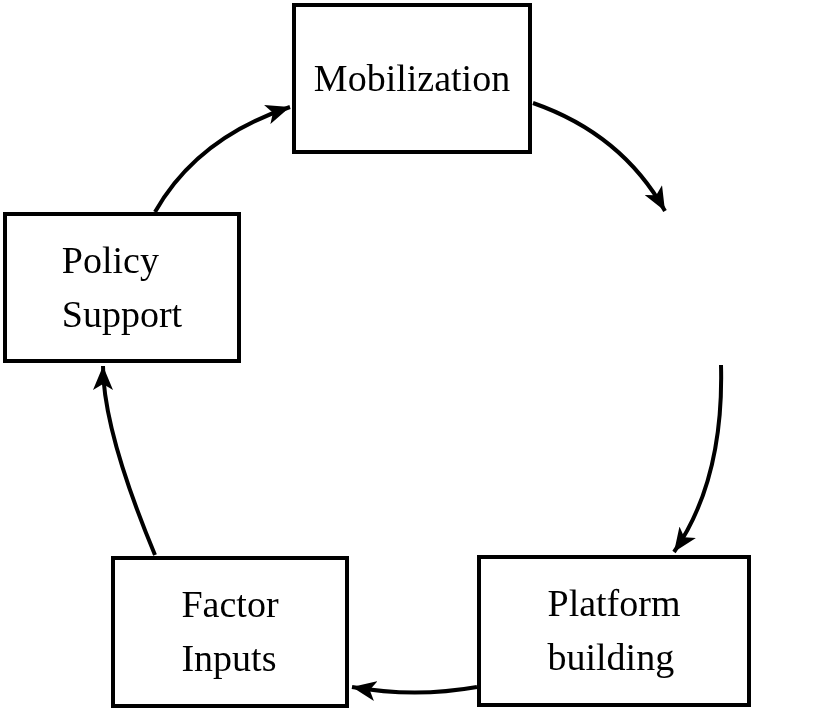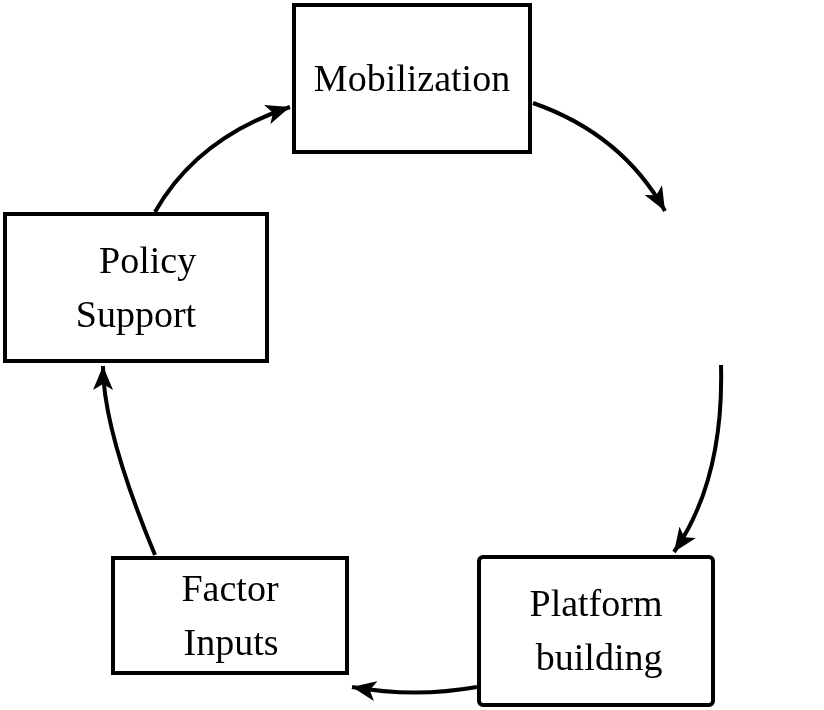--- a/index.html
+++ b/index.html
@@ -28,31 +28,31 @@
     stroke-width: 4;
   }
   .node {
     position: absolute;
     box-sizing: border-box;
     border: 4px solid #000000;
     background: #ffffff;
     display: flex;
     align-items: center;
     justify-content: center;
-    text-align: right;
+    text-align: left;
     font-size: 38px;
     line-height: 1.42;
     color: #000000;
     white-space: pre-line;
   }
   .node-mobilization { left: 292px; top: 3px;   width: 240px; height: 151px; }
   .node-consultation { left: 583px; top: 213px; width: 238px; height: 151px; }
-  .node-platform     { left: 477px; top: 555px; width: 238px; height: 152px; border-radius: 6px; }
-  .node-factor       { left: 111px; top: 556px; width: 238px; height: 119px; }
-  .node-policy       { left: 3px;   top: 212px; width: 266px; height: 151px; }
+  .node-platform     { left: 477px; top: 555px; width: 274px; height: 152px; }
+  .node-factor       { left: 111px; top: 556px; width: 238px; height: 152px; }
+  .node-policy       { left: 3px;   top: 212px; width: 238px; height: 151px; }
 </style>
 </head>
 <body>
 
 <div class="canvas">
 
   <svg class="edges-svg" width="824" height="710" viewBox="0 0 824 710" xmlns="http://www.w3.org/2000/svg">
     <defs>
       <marker id="arrowhead" viewBox="0 0 12 10" refX="12" refY="5" markerWidth="6" markerHeight="5" orient="auto" markerUnits="strokeWidth">
         <path d="M0,0 L12,5 L0,10 L3,5 Z" fill="#000000"></path>

